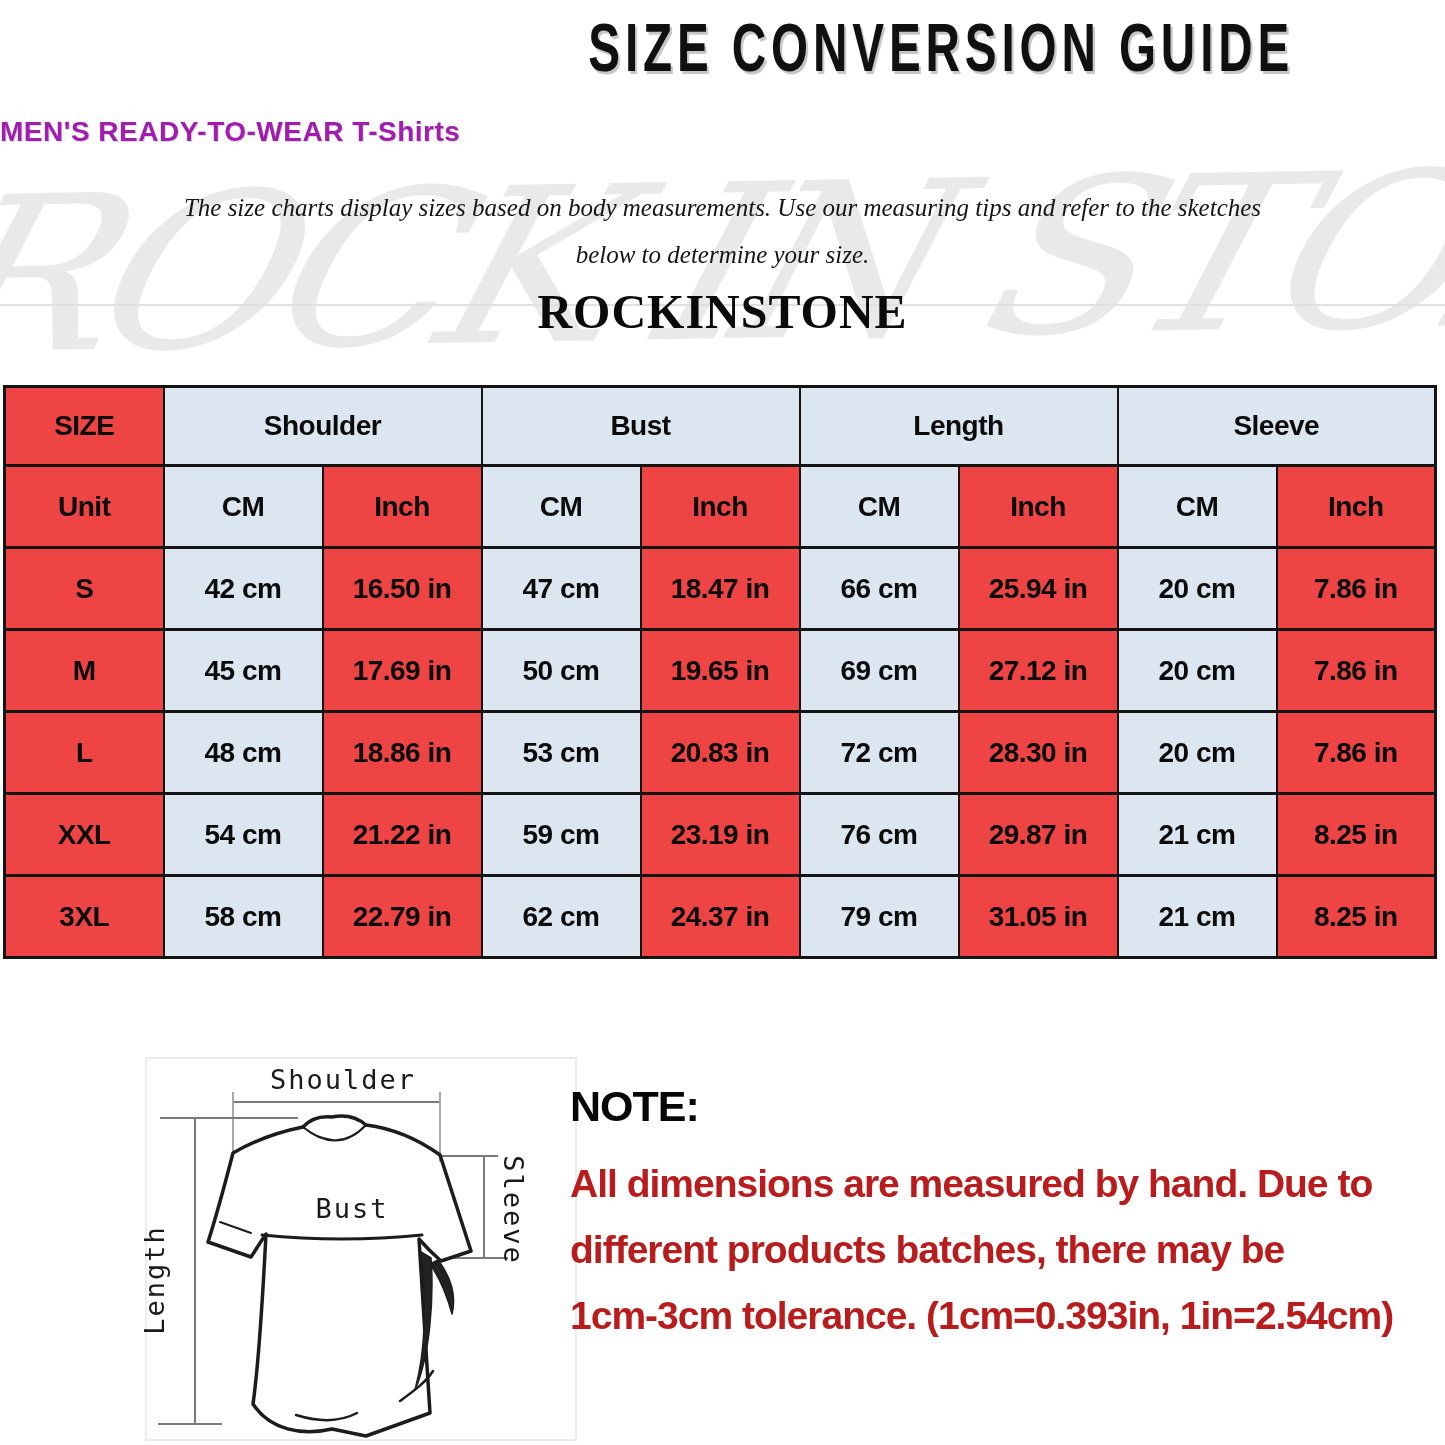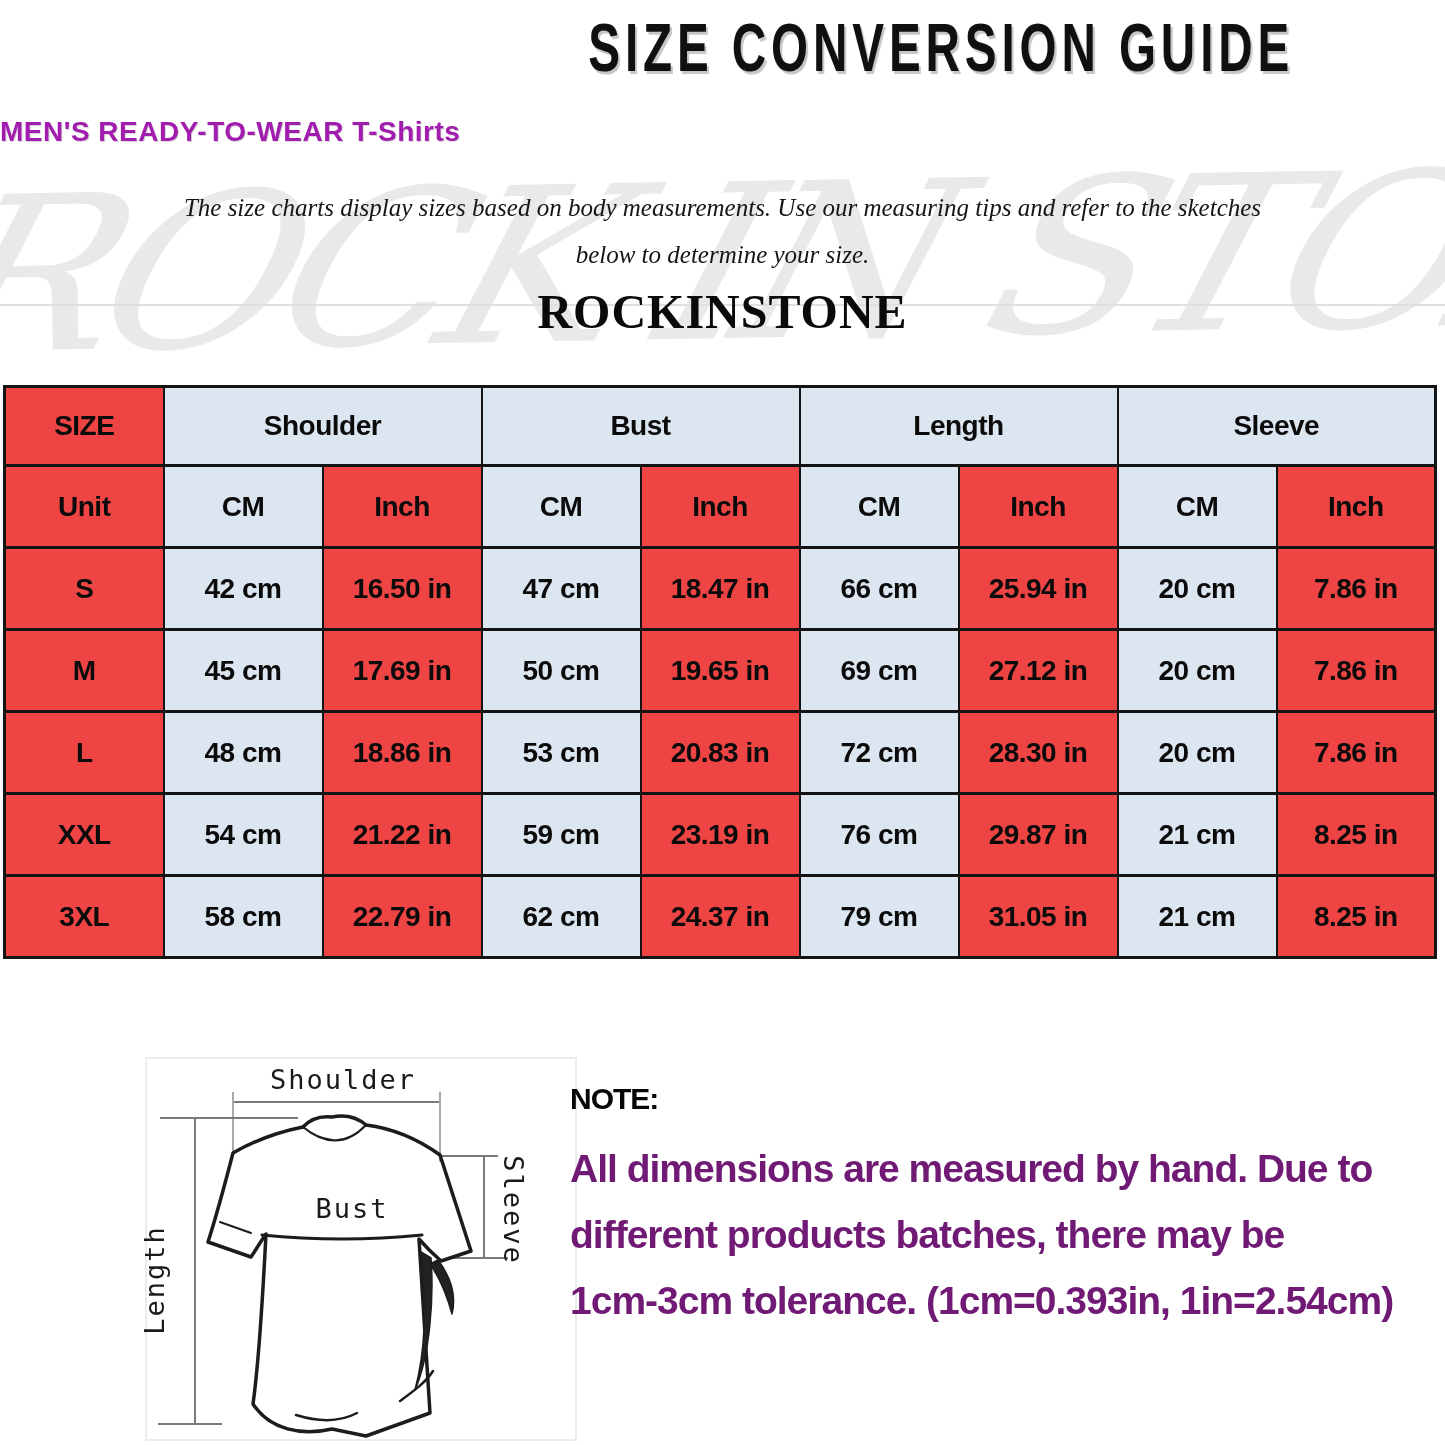--- a/index.html
+++ b/index.html
@@ -35,23 +35,23 @@
   .unit-row td{height:79px;}
   .data-row td{height:79px;}
   .blue{background:#dce6f1;}
 
   
   .diagram{position:absolute;left:100px;top:1052px;z-index:2;}
   .diagram text{font-family:"DejaVu Sans Mono",monospace;font-size:27px;fill:#1a1a1a;letter-spacing:2px;}
 
   
   .note{position:absolute;left:570px;top:1082px;z-index:2;}
-  .note-heading{font-size:30px;font-weight:bold;letter-spacing:-1px;margin:0 0 20px 0;color:#070707;}
+  .note-heading{font-size:43px;font-weight:bold;letter-spacing:-1px;margin:0 0 20px 0;color:#070707;}
   .note-line{font-size:39px;font-weight:bold;letter-spacing:-1px;line-height:66px;
-    white-space:nowrap;color:#701a75;}
+    white-space:nowrap;color:#b91c1c;}
 </style>
 </head>
 <body>
 
 <div class="page">
 
   <div class="watermark">ROCK IN STONE</div>
   <div class="hairline"></div>
 
   <div class="title-wrap">

